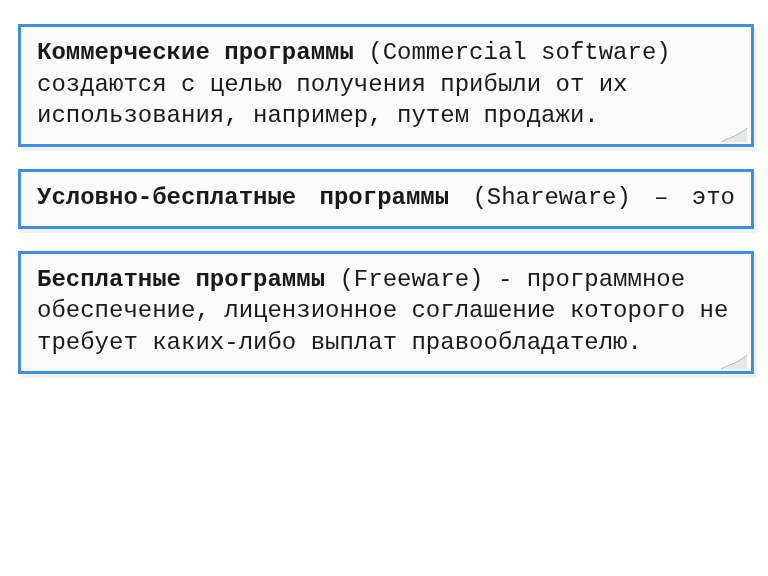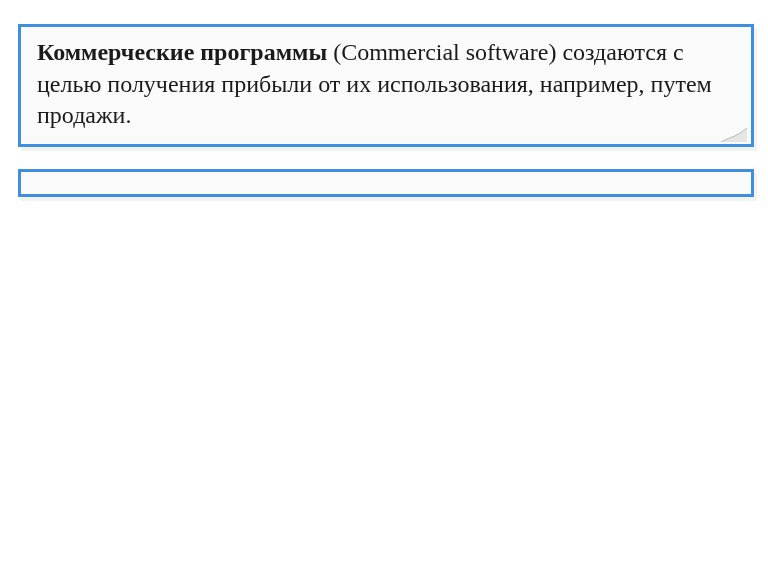--- a/index.html
+++ b/index.html
@@ -12,20 +12,21 @@
     color: #1a1a1a;
   }
   .page {
     box-sizing: border-box;
     width: 768px;
     height: 416px;
     padding: 24px 14px 18px 18px;
     display: flex;
     flex-direction: column;
     gap: 22px;
+    font-family: Liberation Mono, monospace;
   }
   .card {
     border: 3px solid #3e8fe0;
     background: #fafafa;
     padding: 10px 16px 12px 16px;
     font-size: 24px;
     line-height: 1.32;
     position: relative;
     box-shadow: 3px 4px 0 rgba(0,0,0,0.05);
   }
@@ -59,17 +60,29 @@
     <span class="term">Коммерческие программы</span><span> (Commercial software) </span><span>создаются с целью получения прибыли от их использования, например, путем продажи.</span>
     <span class="curl">
       <svg viewBox="0 0 26 14">
           <path d="M0 14 C 6 10, 14 10, 26 0 L26 14 Z" fill="#e6e6e6"></path>
           <path d="M0 14 C 6 10, 14 10, 26 0" fill="none" stroke="#b8b8b8" stroke-width="1"></path>
         </svg>
     </span>
   </div>
 
   <div class="card justify">
+    <span class="line1">
+      <span class="term">Условно-бесплатные программы</span><span> (Shareware) – это</span>
+    </span>
   </div>
 
+  <div class="card">
+    <span class="term">Бесплатные программы</span><span> (Freeware) - </span><span>программное обеспечение, лицензионное соглашение которого не требует каких-либо выплат правообладателю.</span>
+    <span class="curl">
+      <svg viewBox="0 0 26 14">
+          <path d="M0 14 C 6 10, 14 10, 26 0 L26 14 Z" fill="#e6e6e6"></path>
+          <path d="M0 14 C 6 10, 14 10, 26 0" fill="none" stroke="#b8b8b8" stroke-width="1"></path>
+        </svg>
+    </span>
+  </div>
 
 
 </div>
 
 </body></html>

